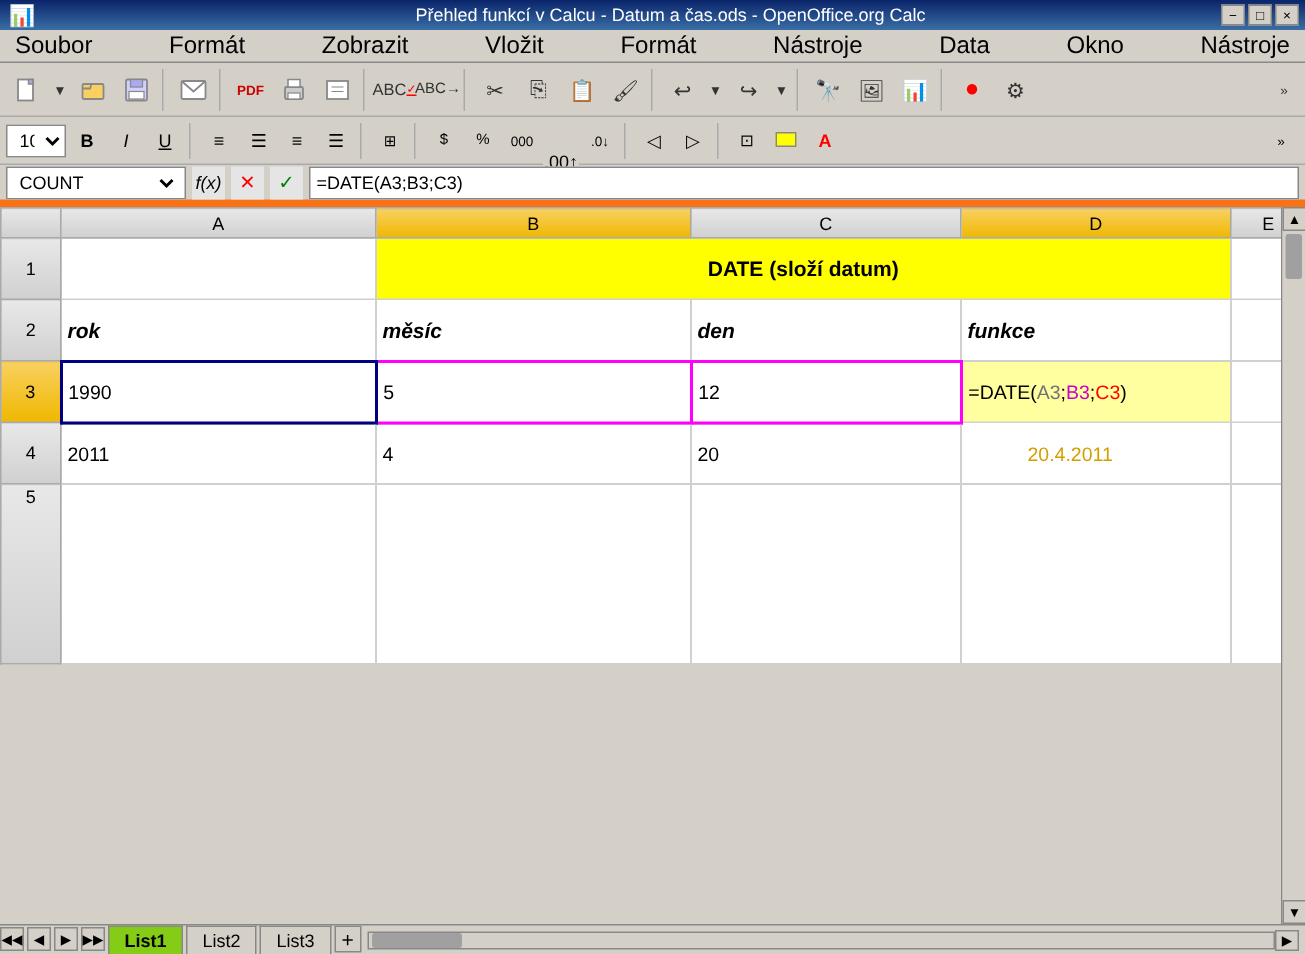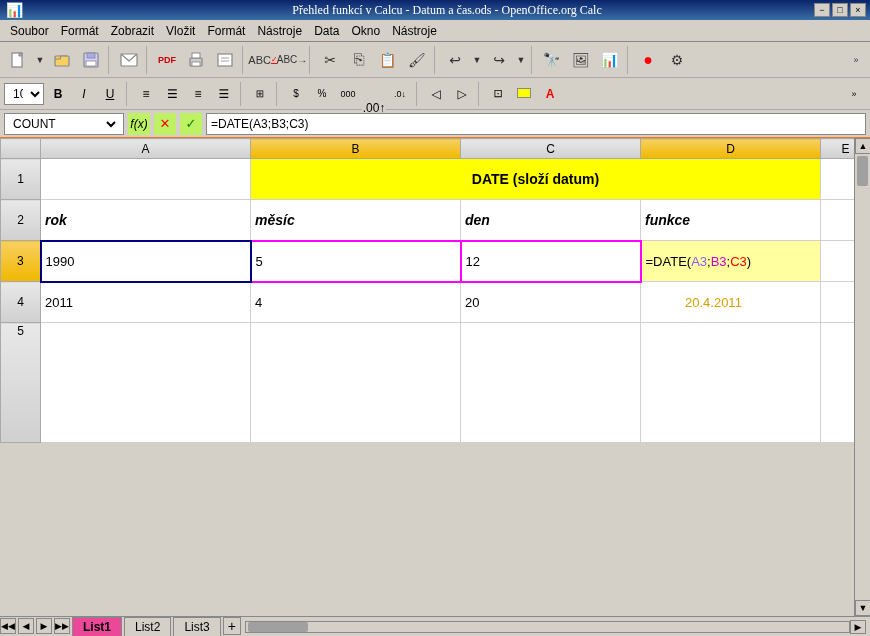--- a/index.html
+++ b/index.html
@@ -10,37 +10,38 @@
       background: linear-gradient(to bottom, #0a246a, #3a6ea5);
       color: white;
       text-align: center;
       font-size: 12px;
       padding: 3px 0;
       display: flex;
       align-items: center;
       justify-content: space-between;
       height: 20px;
     }
-    .title-bar-text { flex: 1; text-align: center; font-size: 12px; font-family: Liberation Serif, serif; }
+    .title-bar-text { flex: 1; text-align: center; font-size: 12px; }
     .title-bar-controls { display: flex; gap: 2px; padding-right: 4px; }
     .title-btn {
       width: 16px; height: 14px; background: #d4d0c8; border: 1px solid #888;
       font-size: 9px; display: flex; align-items: center; justify-content: center;
       cursor: pointer; color: black;
     }
 
     
     .menu-bar {
       background: #d4d0c8;
       display: flex;
       padding: 2px 4px;
-      font-size: 12px;
+      font-size: 16px;
       border-bottom: 1px solid #888;
       height: 22px;
       align-items: center;
+      justify-content: space-between;
     }
     .menu-item {
       padding: 2px 6px;
       cursor: pointer;
       white-space: nowrap;
     }
 
     
     .toolbar {
       background: #d4d0c8;
@@ -88,35 +89,35 @@
       cursor: pointer; font-size: 12px;
     }
     .fmt-separator { width: 4px; height: 24px; border-left: 1px solid #aaa; margin: 0 2px; }
 
     
     .formula-bar {
       background: #d4d0c8;
       display: flex;
       align-items: center;
       padding: 2px 4px;
-      border-bottom: 1px solid #f97316;
+      border-bottom: 5px solid #f97316;
       height: 28px;
       gap: 4px;
     }
     .name-box {
       width: 120px; height: 22px;
       border: 1px solid #888; padding: 1px 4px;
       background: white; font-size: 12px;
       display: flex; align-items: center;
     }
     .name-box select {
       width: 100%; border: none; background: transparent; font-size: 12px;
     }
     .formula-btn {
-      width: 22px; height: 22px; background: #bef264;
+      width: 22px; height: 22px; background: #e5e5e5;
       border: 1px solid transparent;
       display: flex; align-items: center; justify-content: center;
       cursor: pointer; font-size: 13px;
     }
     .formula-btn.red { color: red; }
     .formula-btn.green { color: green; }
     .formula-input {
       flex: 1; height: 22px;
       border: 1px solid #888; padding: 1px 4px;
       background: white; font-size: 12px;
@@ -184,21 +185,21 @@
     td.cell.d4-result {
       color: #d4a000;
       padding-left: 44px;
     }
     td.cell.formula-cell {
       background: #ffffa0;
     }
     .formula-display {
       font-size: 13px;
     }
-    .formula-a { color: #8b5cf6; }
+    .formula-a { color: #737373; }
     .formula-b { color: #cc00cc; }
     .formula-c { color: red; }
 
     
     .row5 td { height: 120px; vertical-align: top; }
     .tab-nav-btn {
       width: 16px; height: 16px;
       border: 1px solid #888;
       background: #d4d0c8;
       display: flex; align-items: center; justify-content: center;
@@ -208,21 +209,21 @@
       height: 20px;
       padding: 2px 10px;
       border: 1px solid #888;
       border-bottom: none;
       background: #d4d0c8;
       cursor: pointer;
       font-size: 12px;
       margin-right: 2px;
     }
     .sheet-tab.active {
-      background: #ec4899;
+      background: #84cc16;
       font-weight: bold;
     }
     .add-sheet-btn {
       width: 18px; height: 18px;
       border: 1px solid #888;
       background: #d4d0c8;
       display: flex; align-items: center; justify-content: center;
       cursor: pointer; font-size: 14px; margin-bottom: 2px;
     }
 

